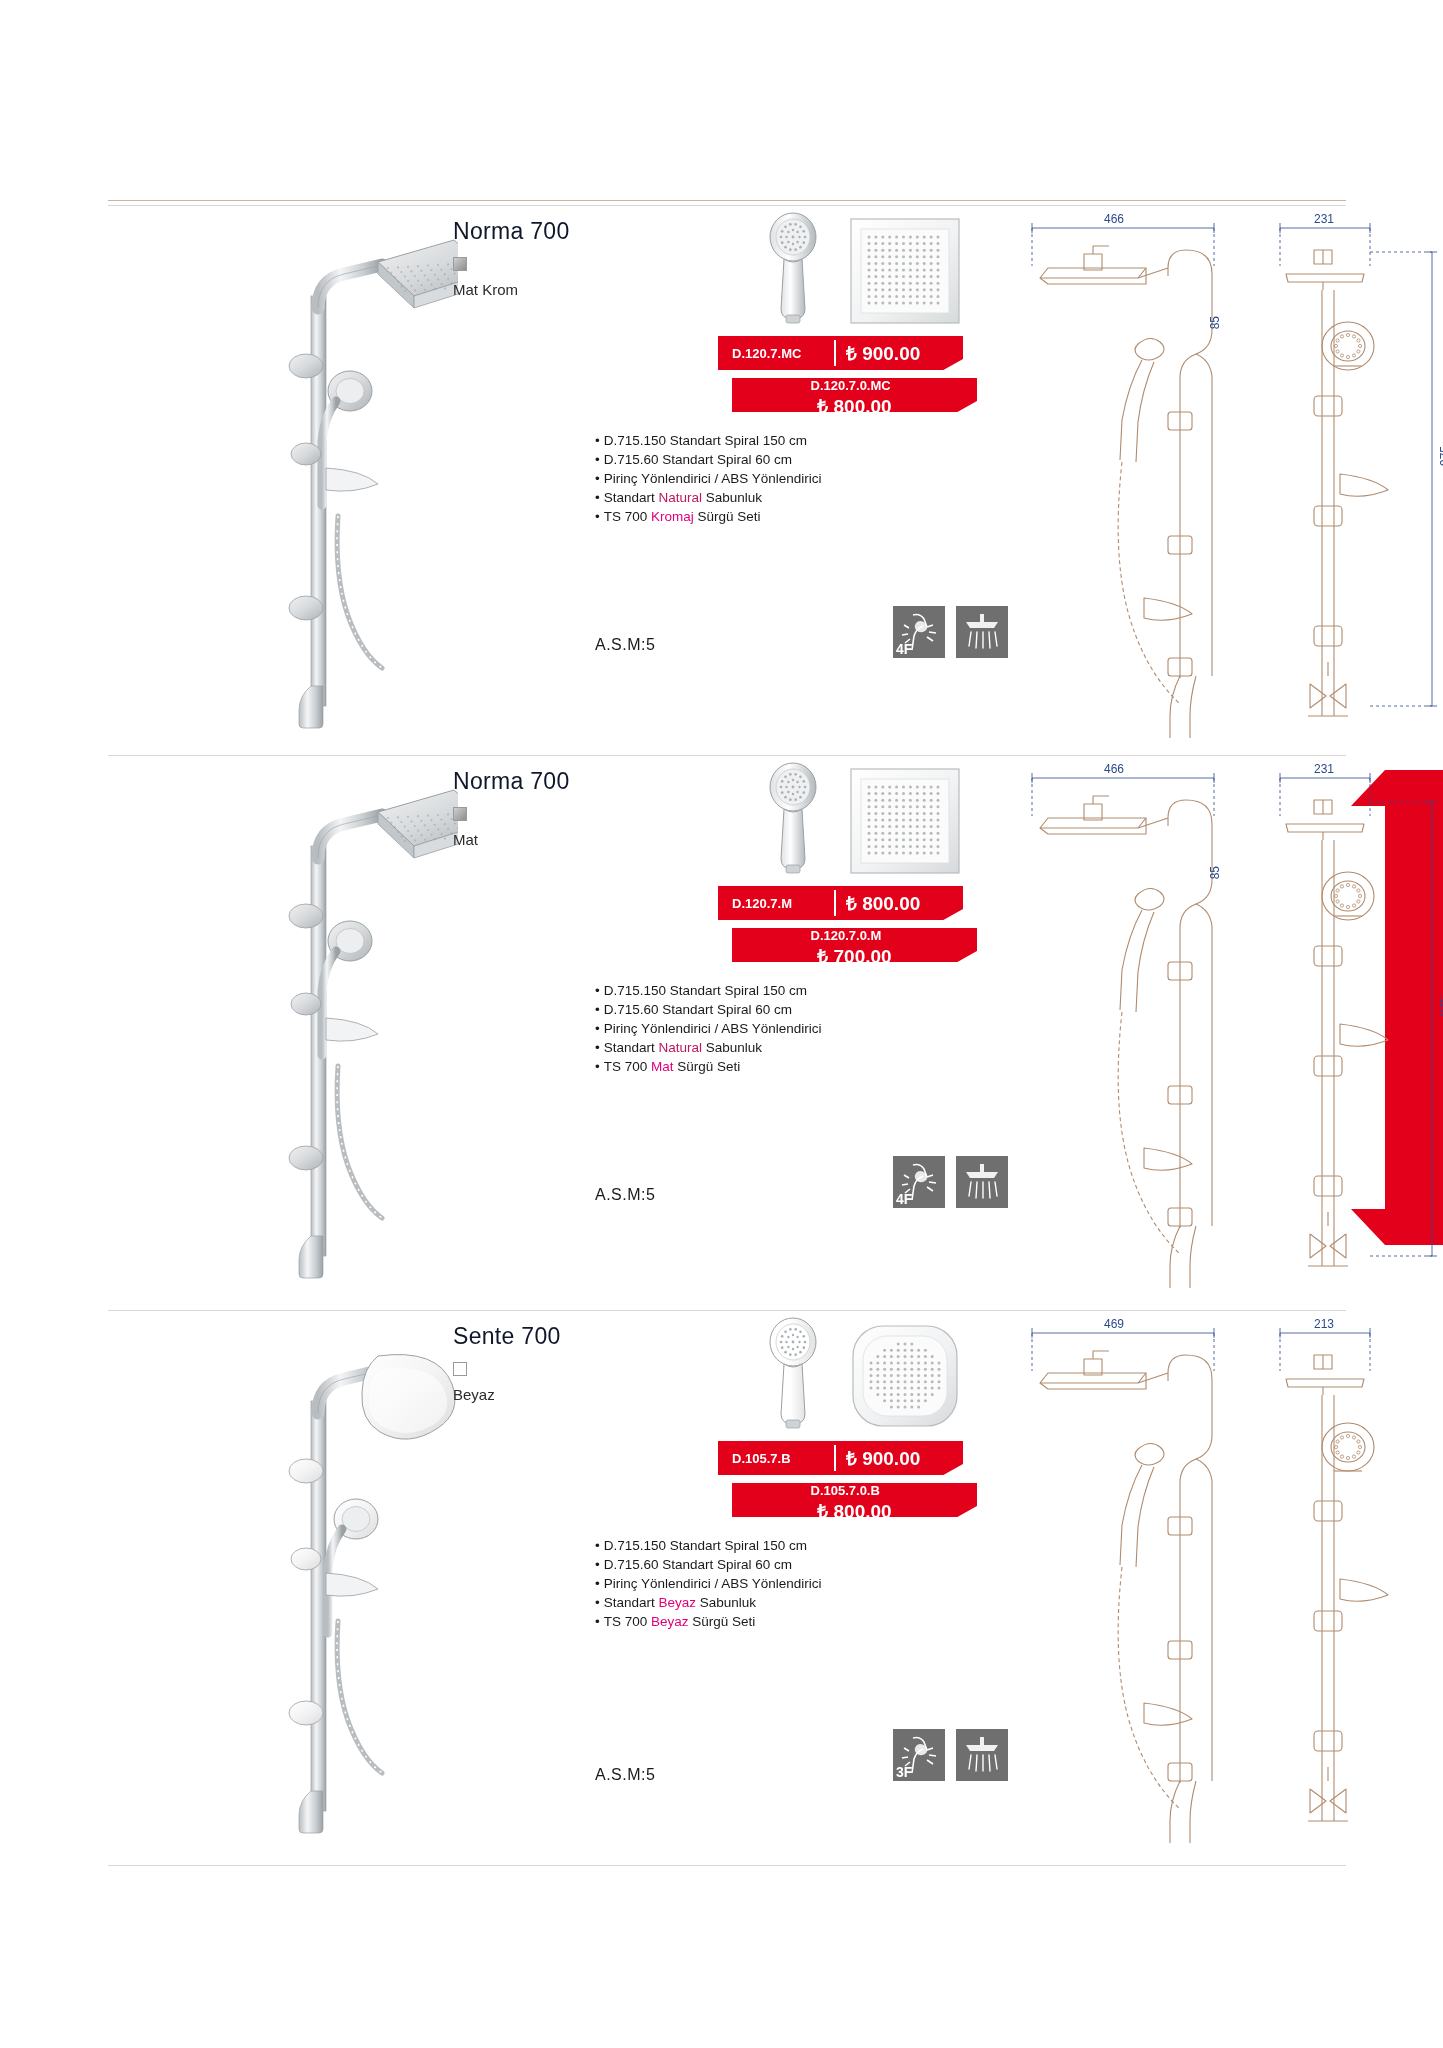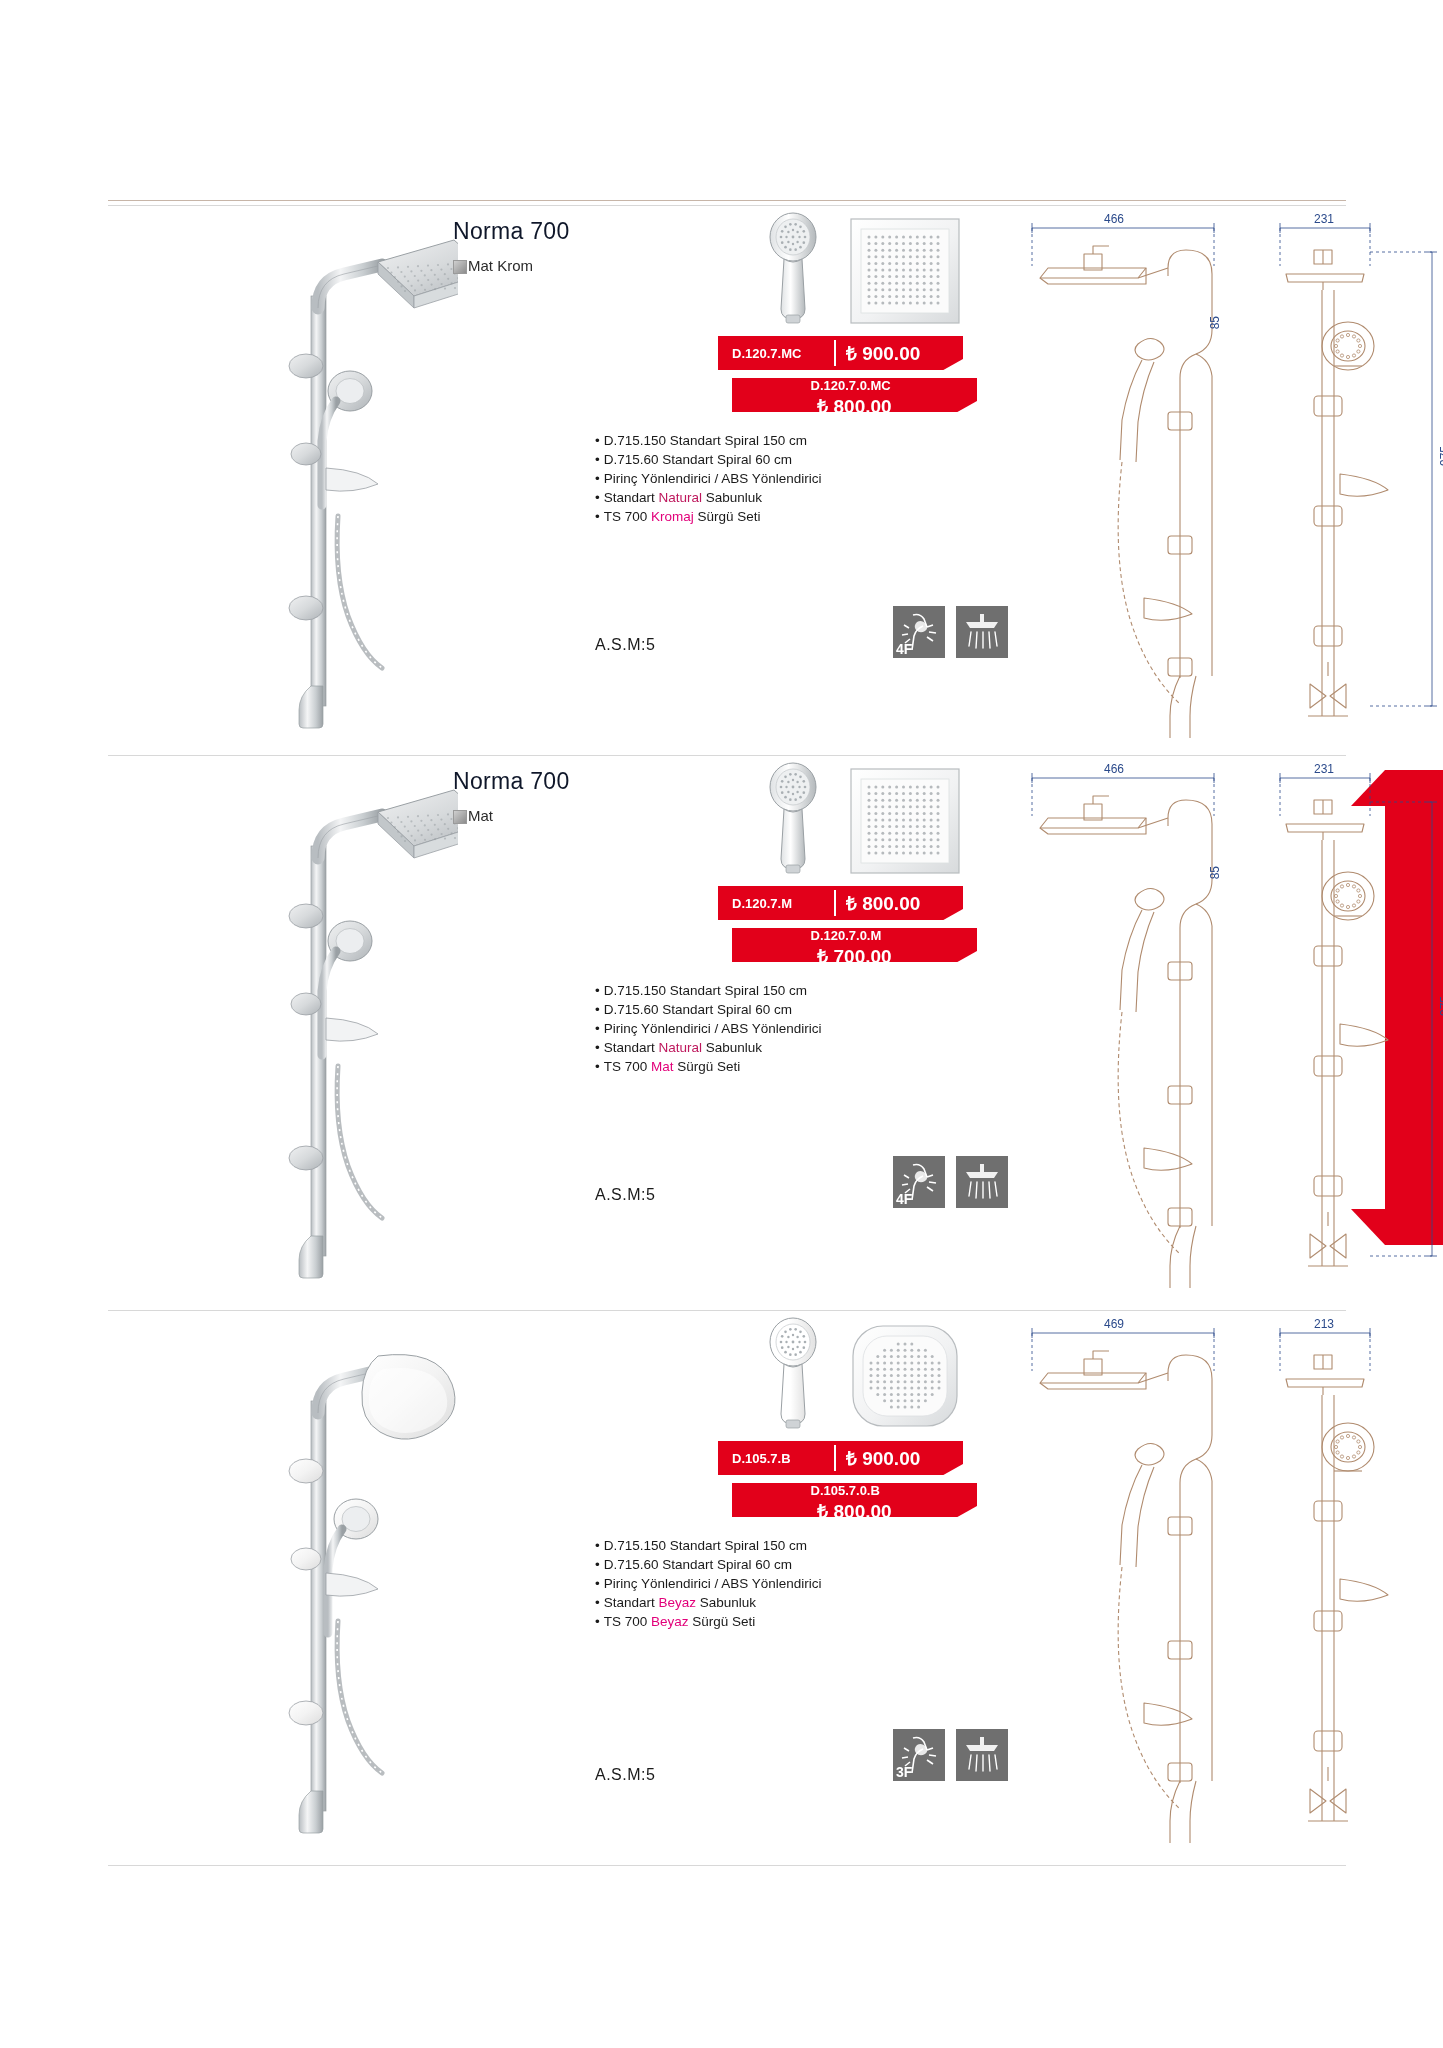--- a/index.html
+++ b/index.html
@@ -116,24 +116,25 @@
     width: 330px;
   }
   .prod-name {
     font-size: 23px;
     color: #0f172a;
     margin-bottom: 12px;
     letter-spacing: .3px;
   }
   .color-line {
     display: flex;
-    align-items: flex-end;
-    gap: 1px;
+    align-items: flex-start;
+    gap: 10px;
     font-size: 15px;
     color: #2b2b2b;
+    flex-direction: column;
   }
   .swatch {
     width: 14px; height: 14px;
     display: inline-block;
     border: 1px solid #9a9a9a;
   }
   .swatch.mat-krom { background: linear-gradient(135deg,#cfcfcf,#8d8d8d); }
   .swatch.mat { background: linear-gradient(135deg,#cfcfcf,#8d8d8d); }
   .swatch.beyaz { background: #ffffff; }
 
@@ -1157,20 +1158,27 @@
     <ellipse cx="78" cy="150" rx="17" ry="12" fill="url(#head2)" stroke="#9aa0a4" stroke-width="0.8"></ellipse>
     <ellipse cx="78" cy="238" rx="15" ry="11" fill="url(#head2)" stroke="#9aa0a4" stroke-width="0.8"></ellipse>
     <ellipse cx="78" cy="392" rx="17" ry="12" fill="url(#head2)" stroke="#9aa0a4" stroke-width="0.8"></ellipse>
 
     <path d="M98 252 q36 2 52 16 q-24 10 -52 6 z" fill="#f2f3f4" stroke="#9aa0a4" stroke-width="0.8"></path>
 
     <path d="M110 300 q-4 60 10 100 q14 38 34 52" fill="none" stroke="#b9bdc0" stroke-width="5" stroke-linecap="round"></path>
     <path d="M110 300 q-4 60 10 100 q14 38 34 52" fill="none" stroke="#ffffff" stroke-width="1.6" stroke-dasharray="2 5"></path>
   </svg>
     </div>
+    <div class="col-info">
+      <div class="prod-name">Sente 700</div>
+      <div class="color-line">
+        <span class="swatch beyaz"></span>
+        <span>Beyaz</span>
+      </div>
+    </div>
     <div class="col-photos" style="display: flex; align-items: flex-start; gap: 22px;">
   <svg width="60" height="115" viewBox="0 0 60 115">
     <defs>
       <linearGradient id="hs2" x1="0" y1="0" x2="1" y2="0">
         <stop offset="0" stop-color="#ffffff"></stop>
         <stop offset="0.4" stop-color="#ffffff"></stop>
         <stop offset="1" stop-color="#e2e2e2"></stop>
       </linearGradient>
     </defs>
     <ellipse cx="30" cy="26" rx="23" ry="24" fill="url(#hs2)" stroke="#9aa0a4" stroke-width="1"></ellipse>

